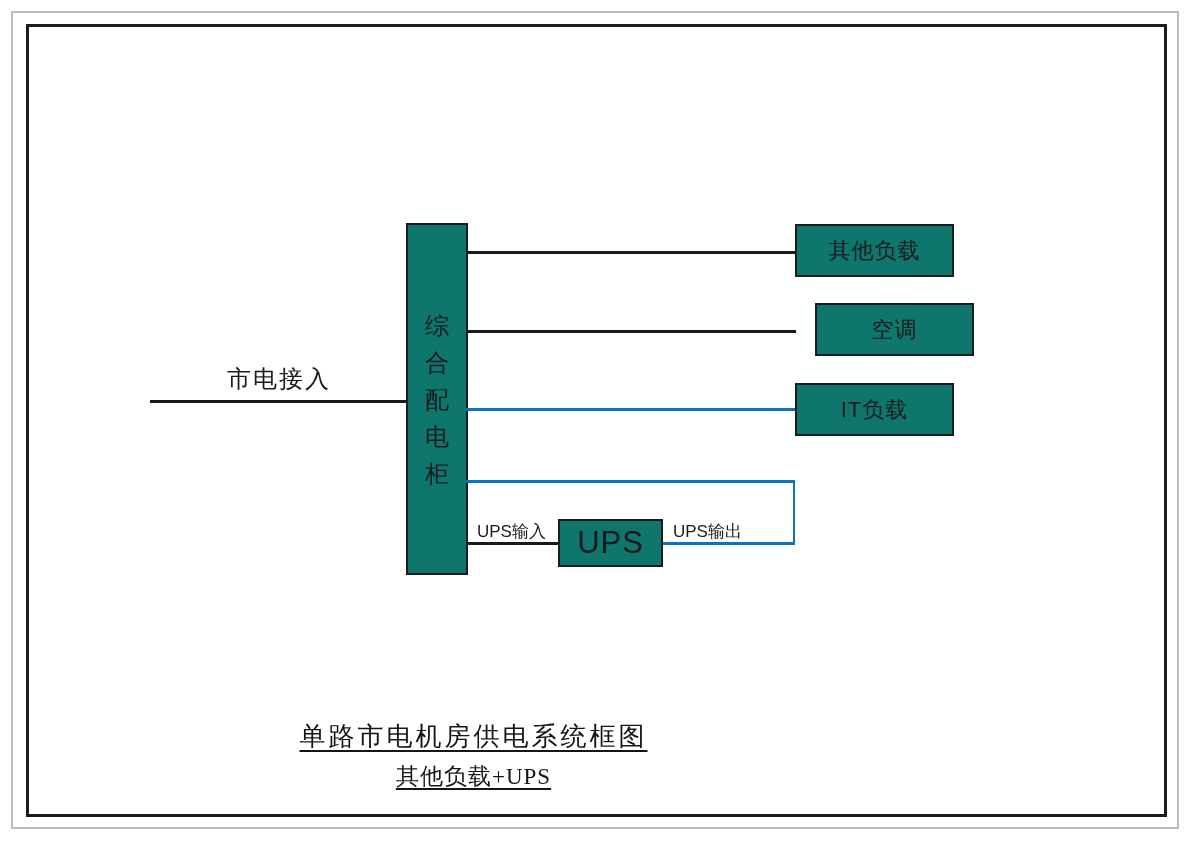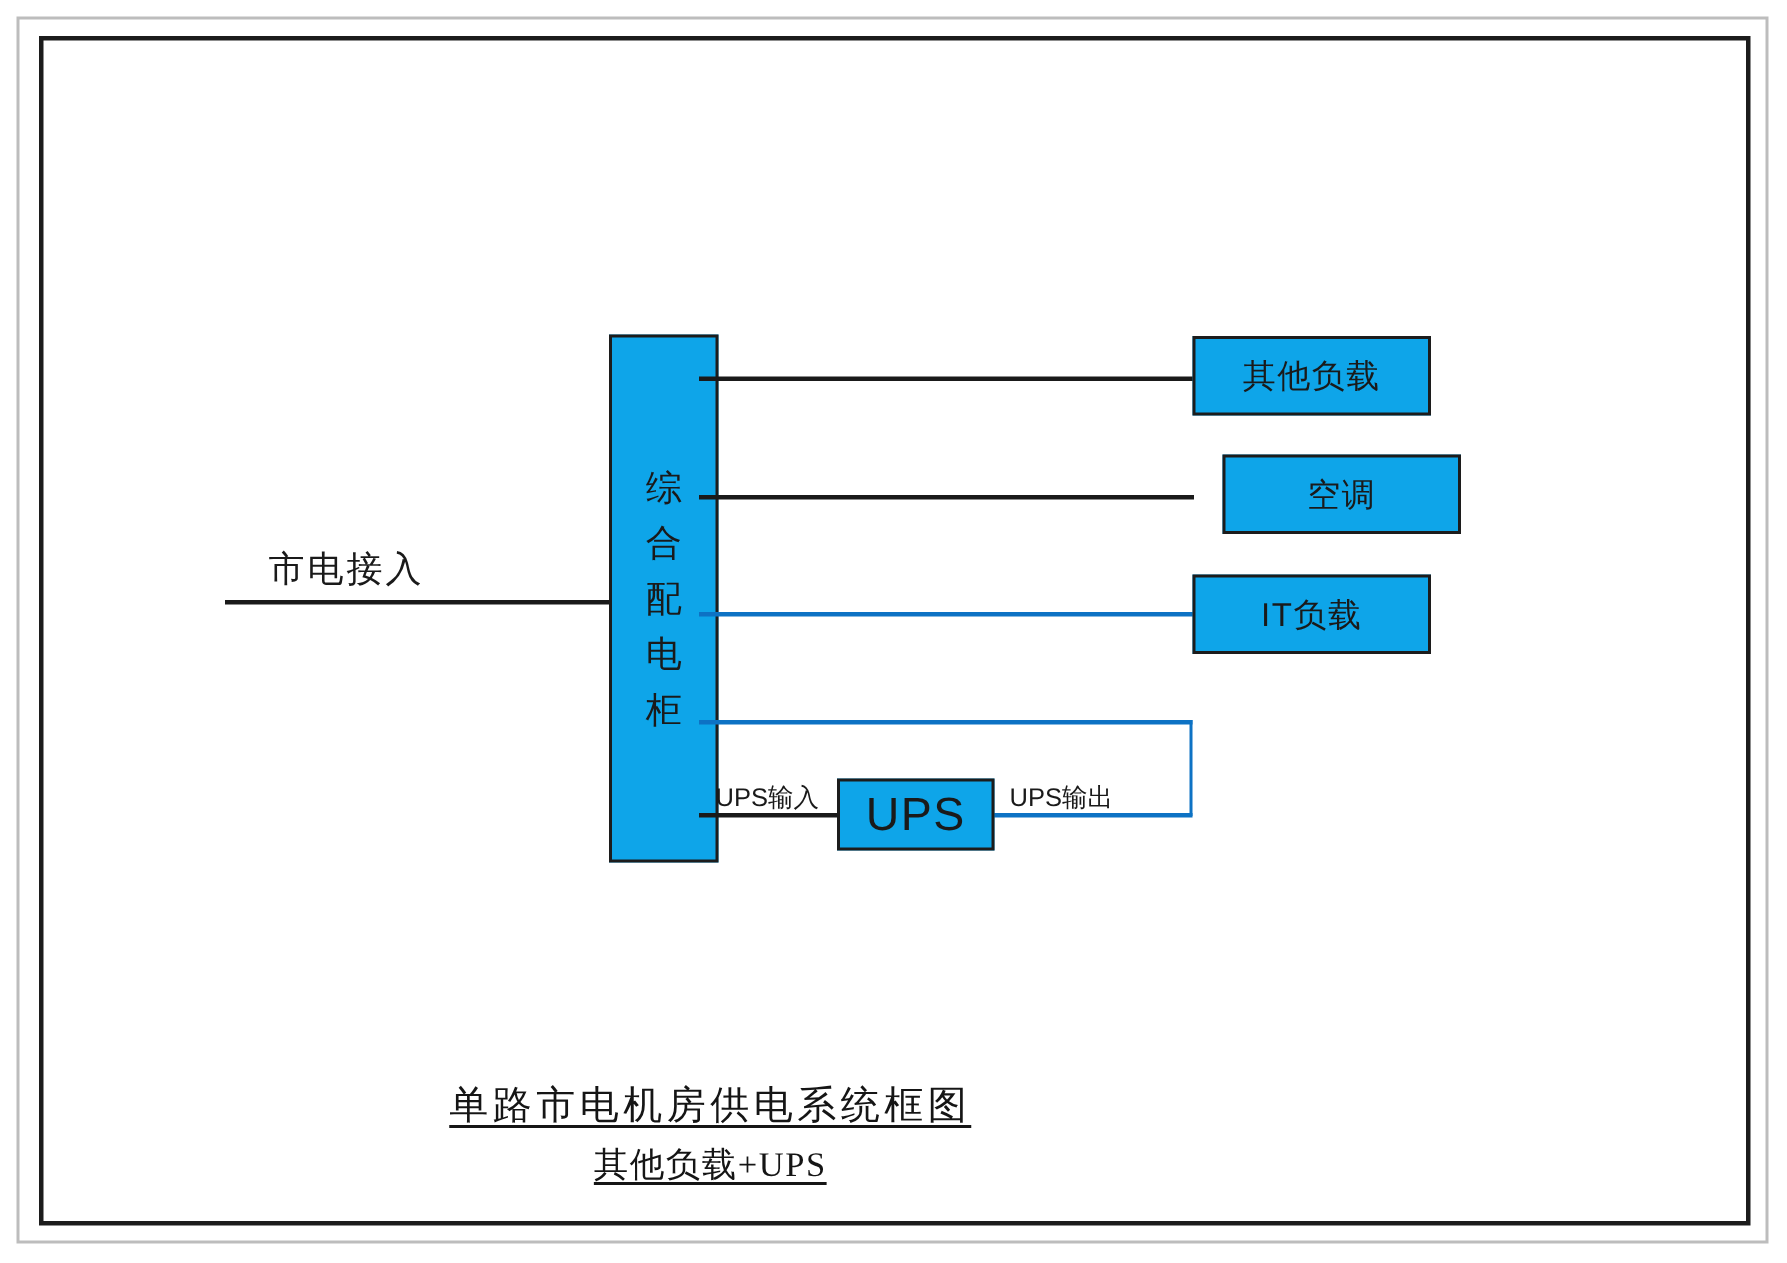--- a/index.html
+++ b/index.html
@@ -18,26 +18,26 @@
 
   
   .hline,.vline{background:#1a1a1a;}
   .hline{height:2.5px;}
   .vline{width:2.5px;}
   .blue{background:#0d72c4;}
 
   
   .node{
     border:2px solid #1c1c1c;
-    background:#0ea5e9;
+    background:#0f766e;
     display:flex;align-items:center;justify-content:center;
     color:#1a1a1a;
   }
   .cabinet{
-    left:406px;top:223px;width:73px;height:352px;
+    left:406px;top:223px;width:62px;height:352px;
   }
   .cabinet-label{
     width:30px;
     font-size:24px;line-height:37px;
     text-align:center;
     word-break:break-all;
     letter-spacing:0;
   }
   .load{
     left:795px;width:159px;height:53px;
@@ -49,21 +49,21 @@
   }
 
   
   .line-label{
     font-size:17px;color:#1a1a1a;white-space:nowrap;
   }
 
   
   .mains-label{
     left:179px;top:363px;width:200px;
-    font-size:24px;letter-spacing:2px;color:#1a1a1a;
+    text-align:center;font-size:24px;letter-spacing:2px;color:#1a1a1a;
     white-space:nowrap;
   }
 
   
   .title-block{left:0;width:947px;text-align:center;color:#151515;}
   .title-main{
     top:719px;
     font-family:"Liberation Serif","DejaVu Serif",serif;
     font-size:26px;letter-spacing:3px;
     text-decoration:underline;text-underline-offset:5px;text-decoration-thickness:1.5px;

